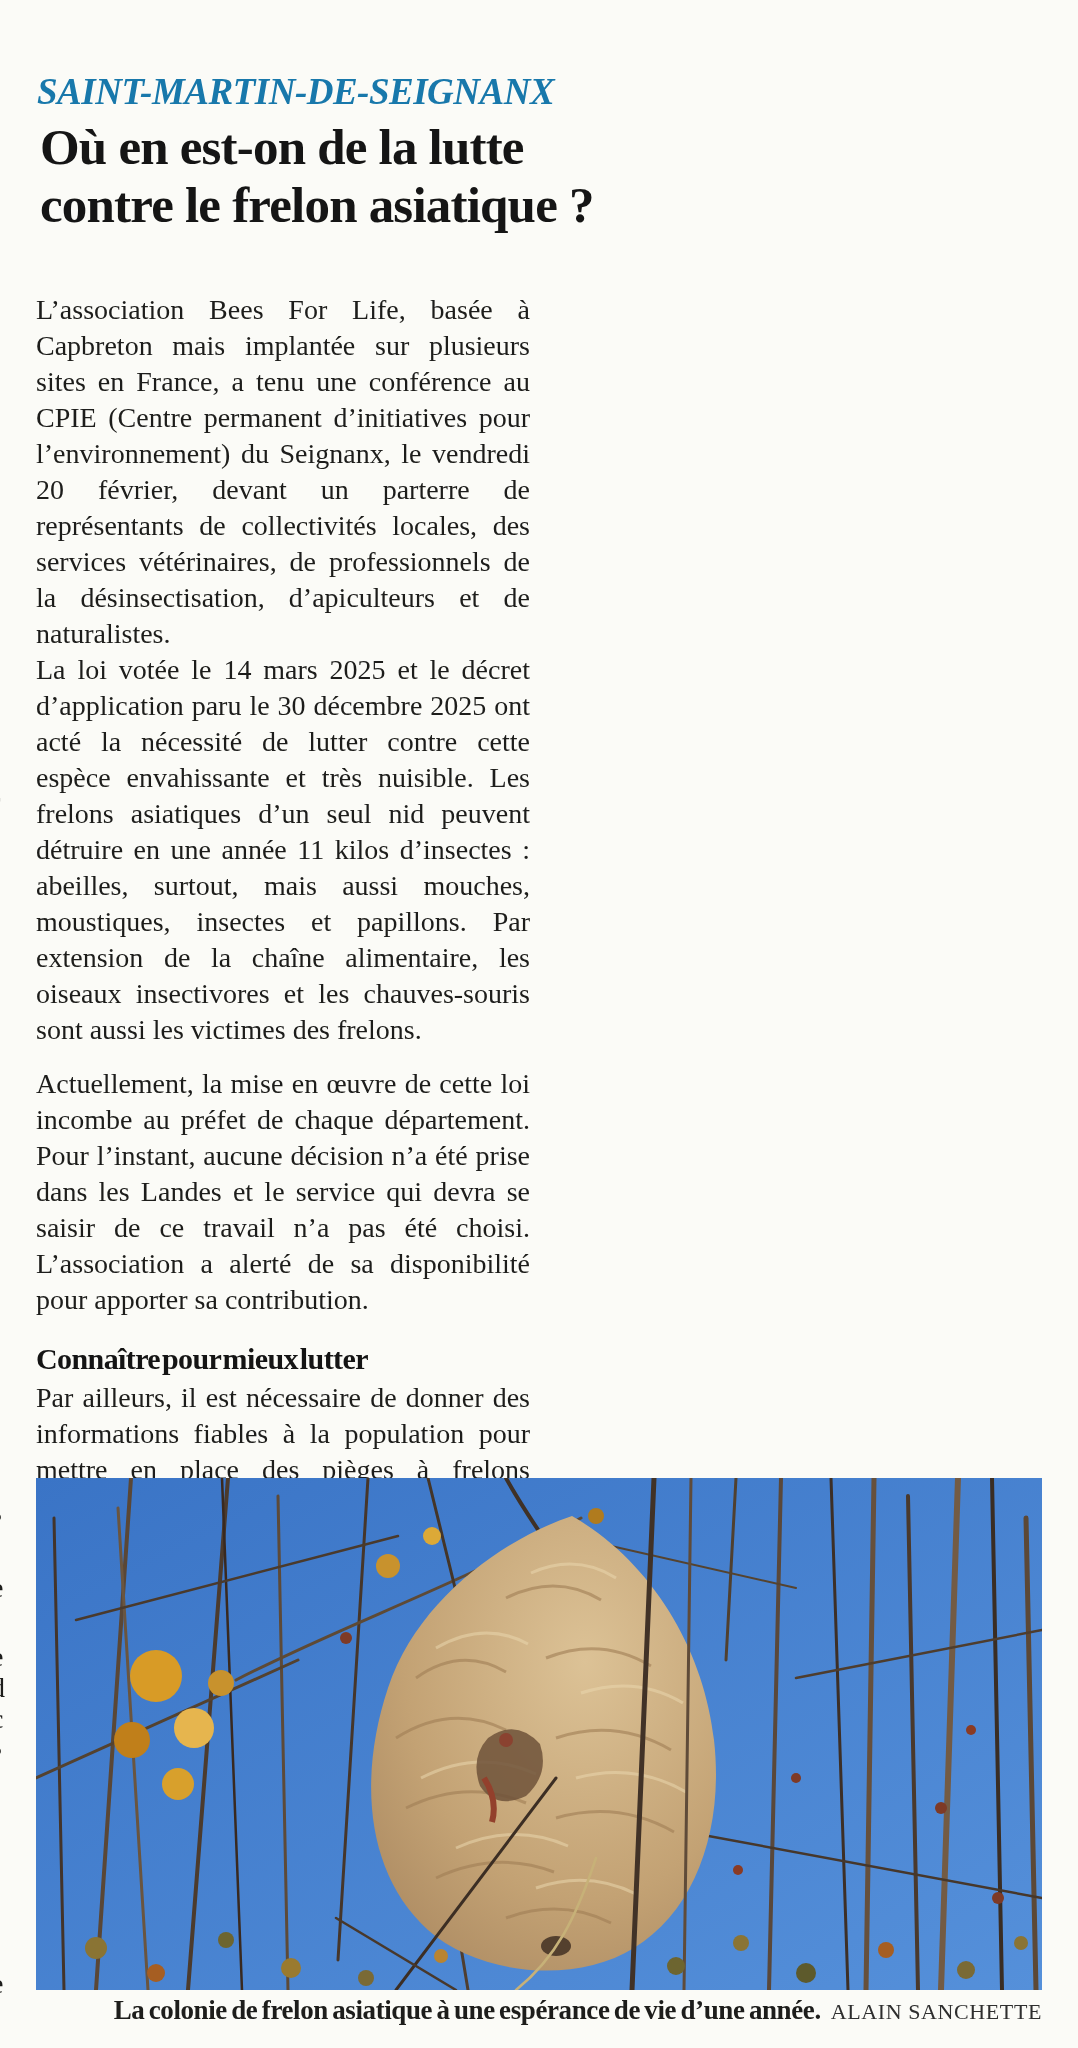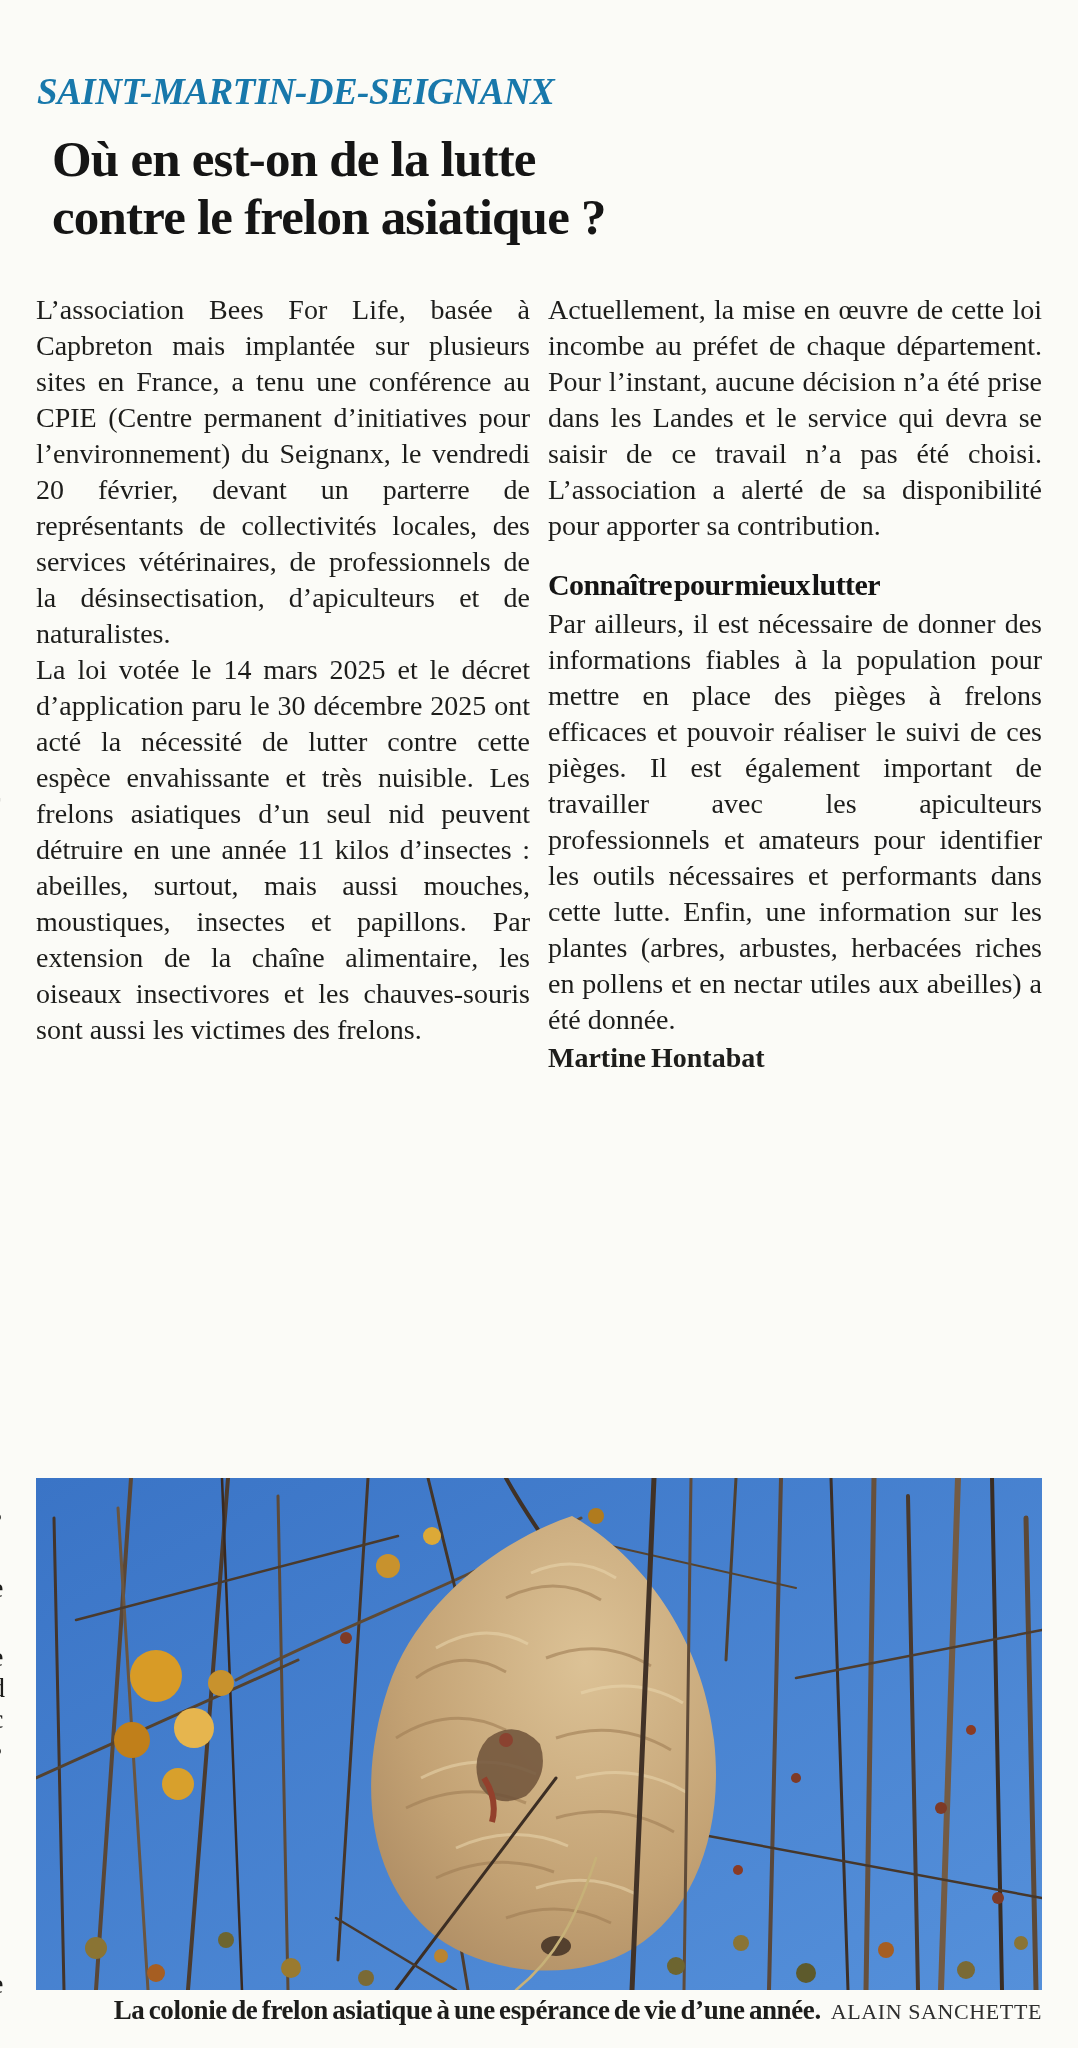--- a/index.html
+++ b/index.html
@@ -7,27 +7,27 @@
     width:1078px;height:2048px;position:relative;overflow:hidden;
     background:#fbfbf7;color:#1d1d1b;
     font-family:"Liberation Serif", serif;
   }
   .kicker{
     position:absolute;left:37px;top:70px;
     font-size:37px;font-weight:bold;font-style:italic;
     color:#1878ab;letter-spacing:-0.5px;white-space:nowrap;
   }
   .headline{
-    position:absolute;left:36px;top:114px;margin:16px;
+    position:absolute;left:36px;top:114px;margin:4px;
     font-size:51px;line-height:58px;font-weight:bold;
     color:#151515;letter-spacing:-0.8px;
   }
   .columns{
     position:absolute;left:36px;top:292px;width:1006px;
-    display:flex;gap:18px;
+    display:flex;gap:18px;flex-direction:column;
   }
   .col{
     width:494px;font-size:28px;line-height:36px;text-align:justify;
     hyphens:auto;-webkit-hyphens:auto;
   }
   .col p{margin:0}
   .crosshead{
     margin:22px 0 2px 0;font-size:30px;line-height:38px;font-weight:bold;
     letter-spacing:-0.6px;word-spacing:-5px;color:#141414;
   }

